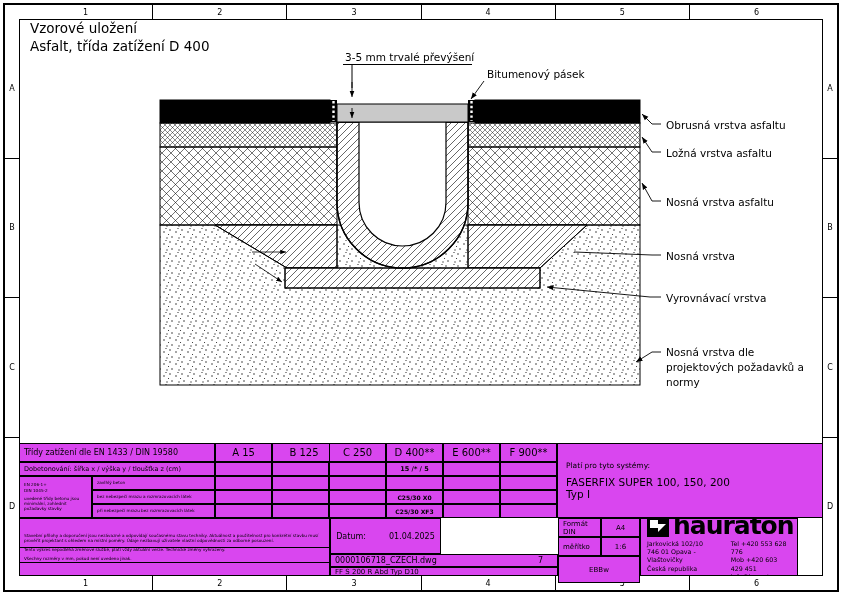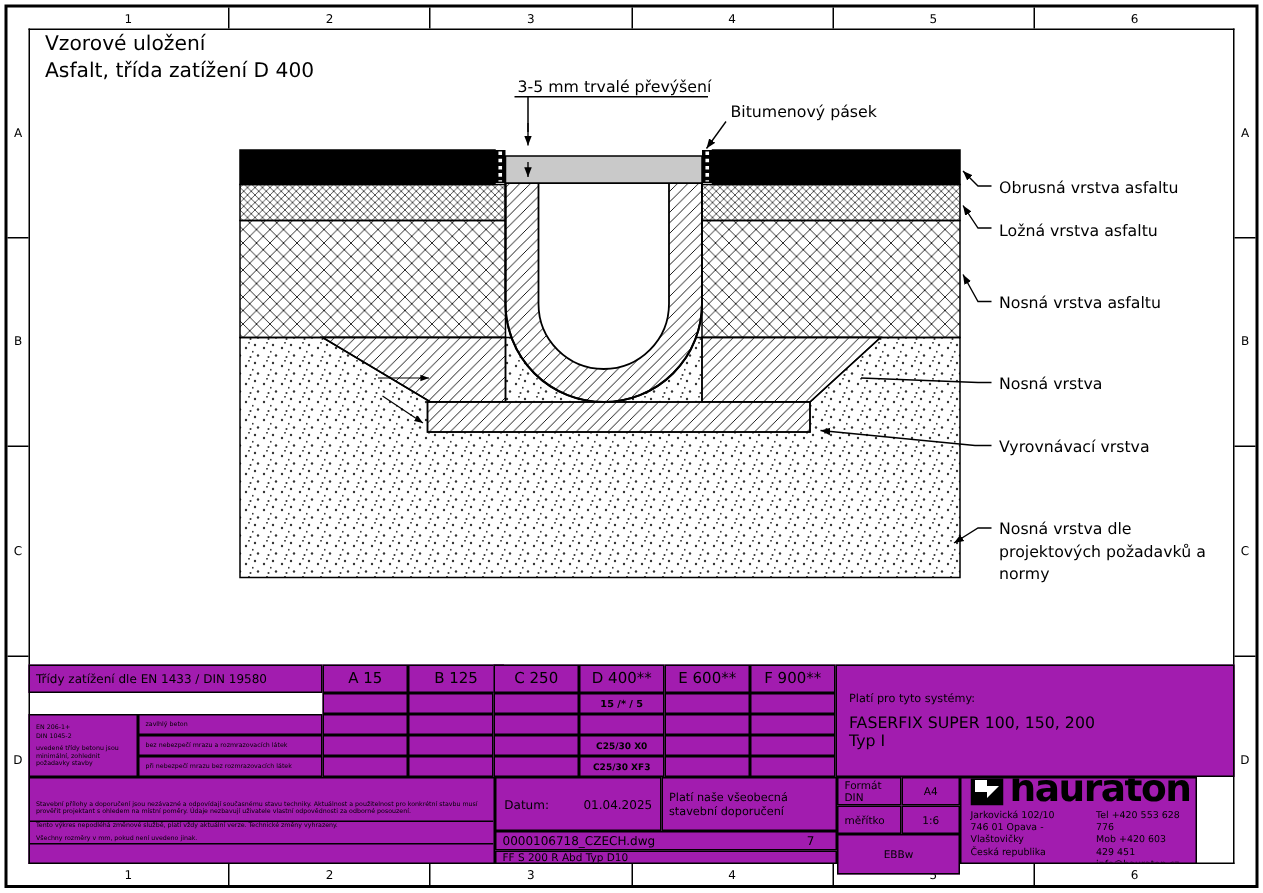--- a/index.html
+++ b/index.html
@@ -22,21 +22,21 @@
   .ruler.right span{border-bottom:1px solid #000;width:100%;}
   .ruler.right span:last-child{border-bottom:none;}
   
   #drawing{position:absolute;left:0;top:0;}
   #drawing text{fill:#000;}
   .t-title{font-size:13.5px;}
   .t-lab{font-size:10.5px;}
   
   #titleblock{position:absolute;left:19px;right:19px;top:443px;bottom:19px;font-size:8px;}
   .cell{position:absolute;border:1px solid #000;box-sizing:border-box;display:flex;
-        align-items:center;overflow:hidden;background:#a21caf;}
+        align-items:center;overflow:hidden;background:#d946ef;}
   .center{justify-content:center;text-align:center;}
   .pad{padding:0 4px;}
   .fs10{font-size:10px;}
   .fs8{font-size:8px;}
   .fs75{font-size:7.5px;}
   .fs7{font-size:7px;}
   .fs65{font-size:6.5px;}
   .fs6{font-size:6px;font-weight:bold;}
   .fs42{font-size:4.2px;line-height:1.25;}
   .col{flex-direction:column;align-items:flex-start;justify-content:center;}
@@ -175,20 +175,21 @@
   <div id="titleblock">
 
     <div class="cell pad fs8" style="left:0;top:0;width:196px;height:19px;">Třídy zatížení dle EN 1433 / DIN 19580</div>
     <div class="cell center fs10" style="left:196px;top:0;width:57px;height:19px;">A 15</div>
     <div class="cell center fs10" style="left:253px;top:0;width:64px;height:19px;">B 125</div>
     <div class="cell center fs10" style="left:310px;top:0;width:57px;height:19px;">C 250</div>
     <div class="cell center fs10" style="left:367px;top:0;width:57px;height:19px;">D 400**</div>
     <div class="cell center fs10" style="left:424px;top:0;width:57px;height:19px;">E 600**</div>
     <div class="cell center fs10" style="left:481px;top:0;width:57px;height:19px;">F 900**</div>
 
+    <div class="cell pad fs65" style="left:0;top:19px;width:196px;height:14px;">Dobetonování: šířka x / výška y / tloušťka z (cm)</div>
     <div class="cell" style="left:196px;top:19px;width:57px;height:14px;"></div>
     <div class="cell" style="left:253px;top:19px;width:57px;height:14px;"></div>
     <div class="cell" style="left:310px;top:19px;width:57px;height:14px;"></div>
     <div class="cell center fs65" style="left:367px;top:19px;width:57px;height:14px;font-weight:bold;">15 /* / 5</div>
     <div class="cell" style="left:424px;top:19px;width:57px;height:14px;"></div>
     <div class="cell" style="left:481px;top:19px;width:57px;height:14px;"></div>
 
     <div class="cell col pad fs42" style="left:0;top:33px;width:73px;height:42px;">
       <div>EN 206-1+</div>
       <div>DIN 1045-2</div>
@@ -231,21 +232,20 @@
       <div class="hr" style="top:28px;"></div>
       <div style="margin-top:4px;">Tento výkres nepodléhá změnové službě, platí vždy aktuální verze. Technické změny vyhrazeny.</div>
       <div class="hr" style="top:43px;"></div>
       <div style="margin-top:4px;">Všechny rozměry v mm, pokud není uvedeno jinak.</div>
     </div>
 
     <div class="cell center fs8" style="left:311px;top:75px;width:111px;height:36px;gap:23px;">
       <span>Datum:</span>
       <span>01.04.2025</span>
     </div>
-    <div class="cell pad fs75" style="left:422px;top:75px;width:117px;height:36px;">Platí naše všeobecná stavební doporučení</div>
 
     <div class="cell pad fs8" style="left:311px;top:111px;width:228px;height:13px;position:absolute;">
       <span>0000106718_CZECH.dwg</span>
       <span class="seven">7</span>
     </div>
 
     <div class="cell pad fs7" style="left:311px;top:124px;width:228px;height:9px;">FF S 200 R Abd Typ D10</div>
 
     <div class="cell pad fs7" style="left:539px;top:75px;width:43px;height:19px;">Formát DIN</div>
     <div class="cell center fs7" style="left:582px;top:75px;width:39px;height:19px;text-align:center;">A4</div>

